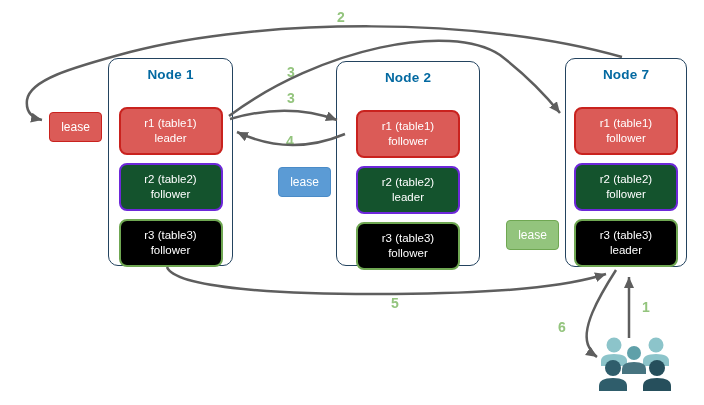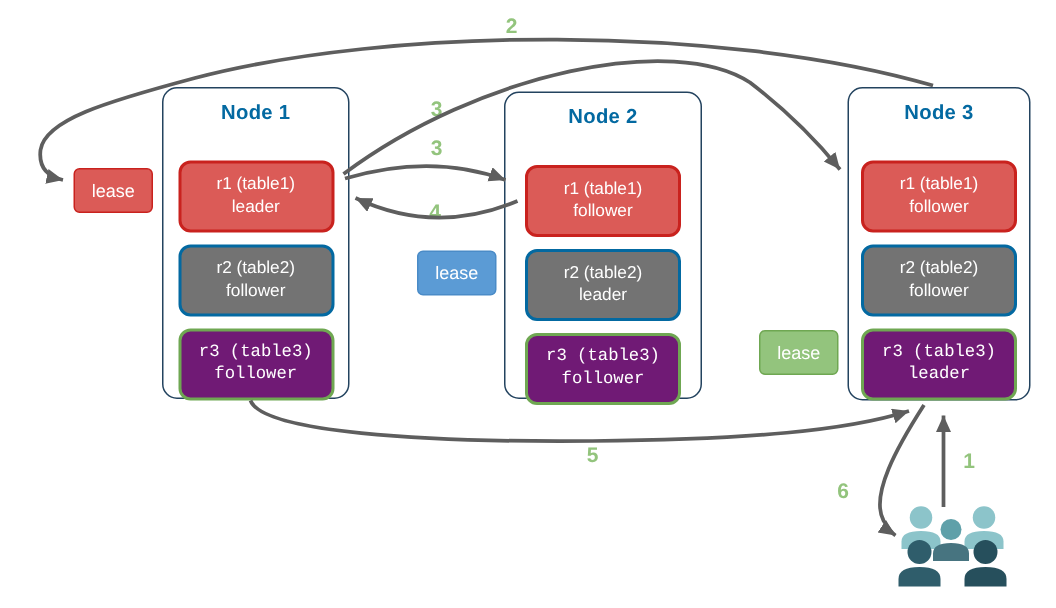--- a/index.html
+++ b/index.html
@@ -16,22 +16,22 @@
     font-size:13.5px;font-weight:bold;color:#0369a1;margin-top:8px;margin-bottom:9px;
     letter-spacing:.2px;
   }
   .replica{
     width:104px;height:48px;border-radius:8px;box-sizing:border-box;
     display:flex;flex-direction:column;align-items:center;justify-content:center;
     color:#ffffff;font-size:11.5px;line-height:1.28;text-align:center;margin-bottom:8px;
     flex:none;
   }
   .replica.red{background:#DB5B57;border:2px solid #C9221E;margin-top:16px;}
-  .replica.blue{background:#737373;border:2px solid #0369a1;}
-  .replica.green{background:#701a75;border:2px solid #6FA752;font-family:Liberation Mono, monospace;}
+  .replica.blue{background:#14532d;border:2px solid #6d28d9;}
+  .replica.green{background:#000000;border:2px solid #6FA752;}
   
   .lease{
     position:absolute;border-radius:4px;color:#ffffff;font-size:12px;
     display:flex;align-items:center;justify-content:center;box-sizing:border-box;
     width:53px;height:30px;
   }
   .lease.red{background:#DB5B57;border:1.5px solid #C9221E;}
   .lease.blue{background:#5B9BD5;border:1.5px solid #4A8BC7;}
   .lease.green{background:#93C47D;border:1.5px solid #6FA752;}
   
@@ -57,38 +57,38 @@
     <div class="replica blue">
       <span>r2 (table2)</span>
       <span>follower</span>
     </div>
     <div class="replica green">
       <span>r3 (table3)</span>
       <span>follower</span>
     </div>
   </div>
 
-  <div class="node" style="left:336px;top:61px;width:132px;height:205px;">
+  <div class="node" style="left:336px;top:61px;width:144px;height:205px;">
     <div class="node-title">Node 2</div>
     <div class="replica red">
       <span>r1 (table1)</span>
       <span>follower</span>
     </div>
     <div class="replica blue">
       <span>r2 (table2)</span>
       <span>leader</span>
     </div>
     <div class="replica green">
       <span>r3 (table3)</span>
       <span>follower</span>
     </div>
   </div>
 
   <div class="node" style="left:565px;top:58px;width:122px;height:209px;">
-    <div class="node-title">Node 3</div>
+    <div class="node-title">Node 7</div>
     <div class="replica red">
       <span>r1 (table1)</span>
       <span>follower</span>
     </div>
     <div class="replica blue">
       <span>r2 (table2)</span>
       <span>follower</span>
     </div>
     <div class="replica green">
       <span>r3 (table3)</span>

